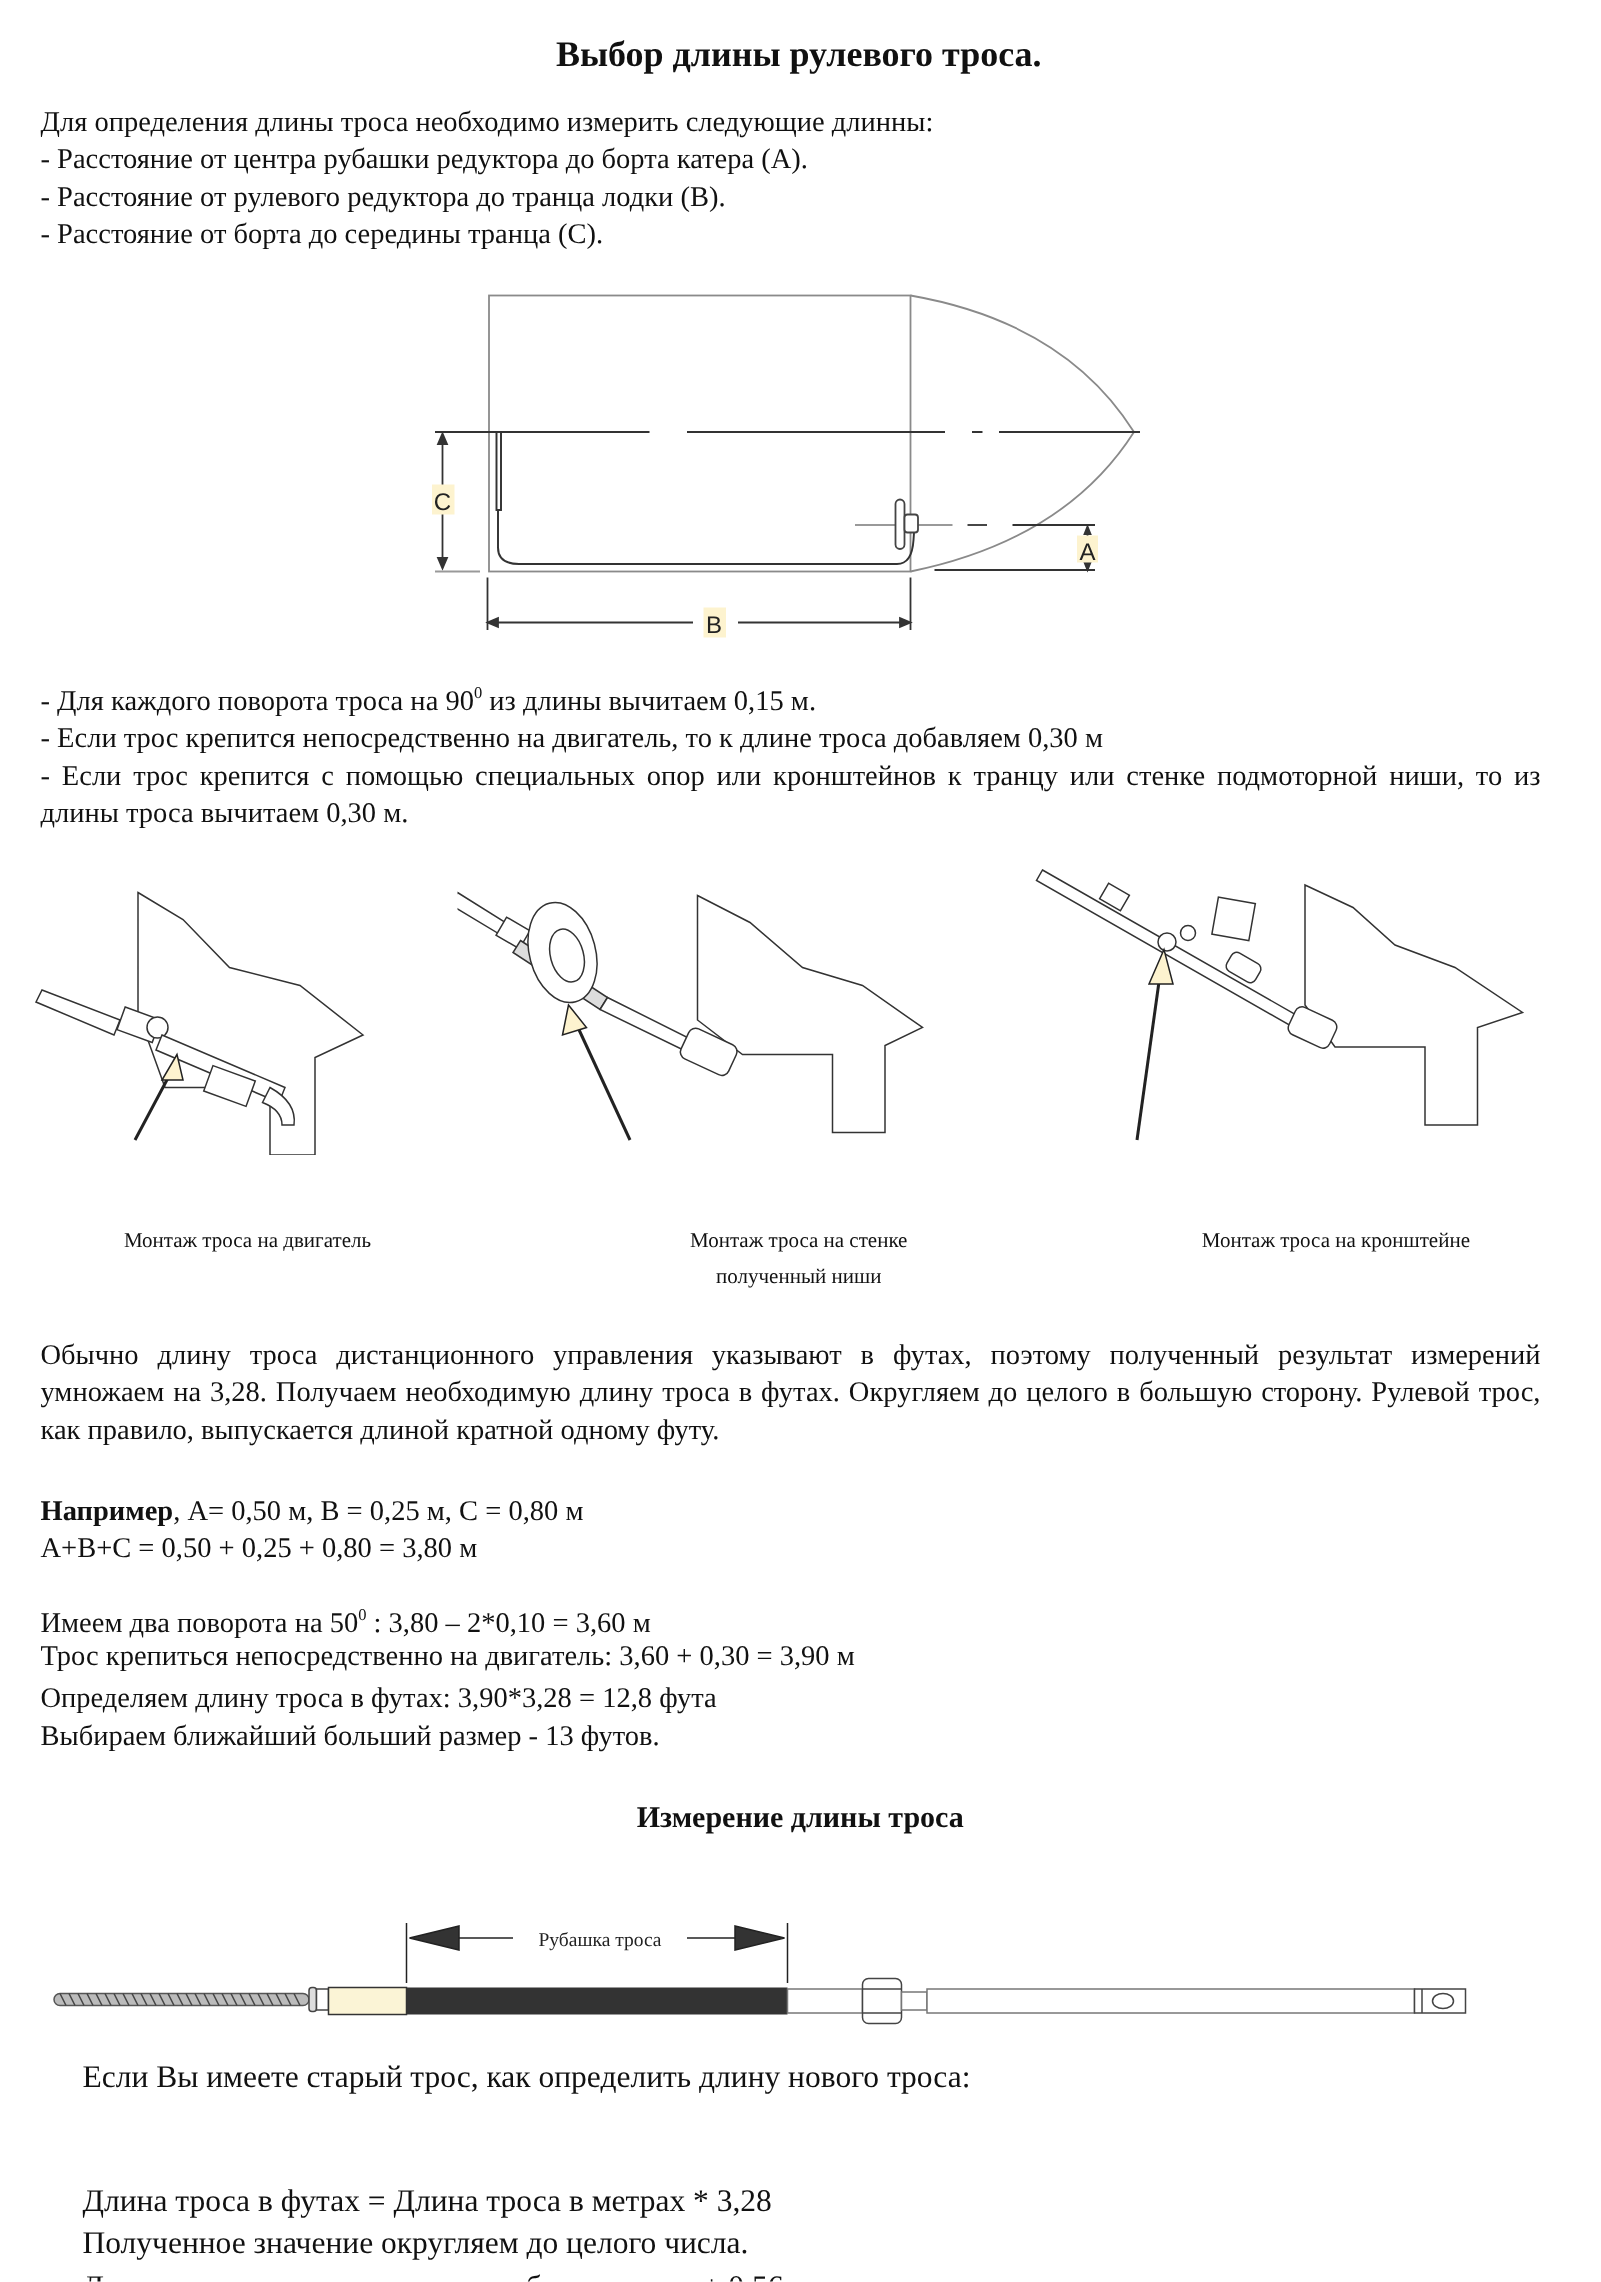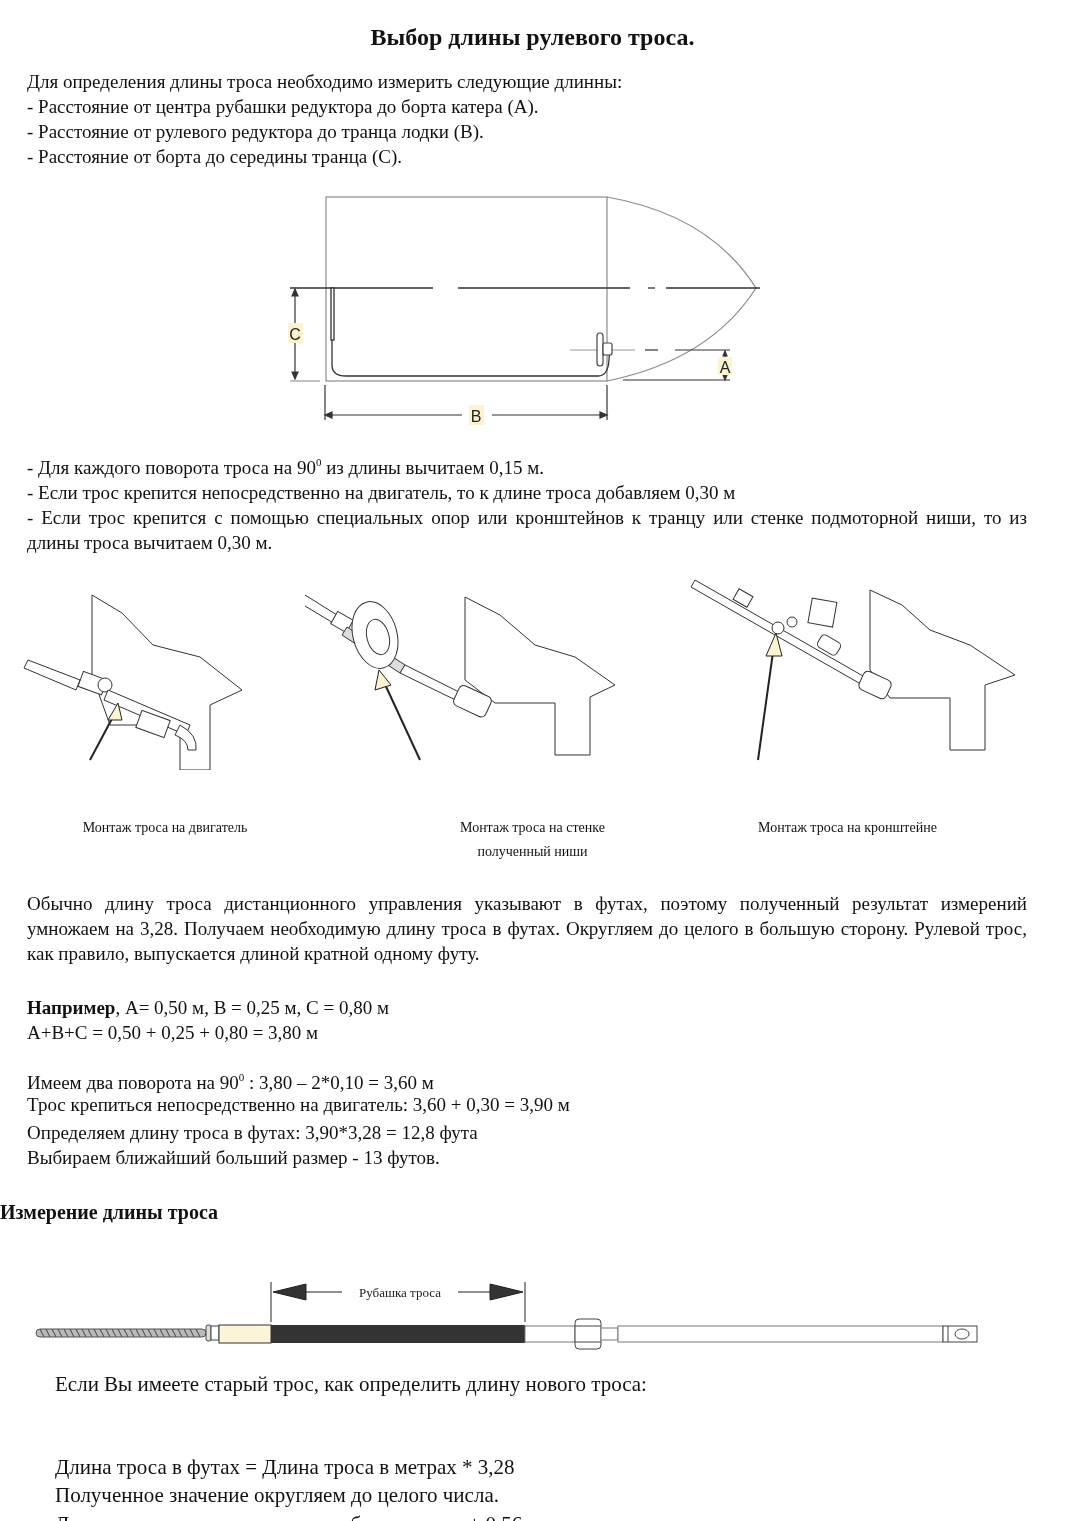--- a/index.html
+++ b/index.html
@@ -12,21 +12,21 @@
     left: 0; width: 1065px; top: 8px; text-align: center;
     font-size: 24px; font-weight: bold; margin-top: 16px;
   }
   .line { left: 27px; font-size: 19px; line-height: 25px; white-space: nowrap; }
   .para {
     left: 27px; width: 1000px; font-size: 19px; line-height: 25px;
     text-align: justify; text-align-last: left;
   }
   .caption { font-size: 14px; text-align: center; line-height: 24px; }
   .subtitle {
-    left: 0; width: 1067px; top: 1201px; text-align: left;
+    left: 0; width: 1067px; top: 1201px; text-align: center;
     font-size: 20px; font-weight: bold;
   }
   .big { left: 27px; font-size: 21px; line-height: 28px; white-space: nowrap; margin-left: 28px; }
   sup { font-size: 11px; vertical-align: 8px; line-height: 0; }
   svg text { font-family: "Liberation Sans", "DejaVu Sans", sans-serif; }
   .lbl-box { fill: #fdf3cf; }
 </style>
 </head>
 <body>
 
@@ -145,30 +145,30 @@
     <circle cx="88" cy="58" r="6"></circle>
     <circle cx="102" cy="52" r="5"></circle>
     <rect x="128" y="68" width="22" height="14" rx="4" transform="rotate(30 139 75)"></rect>
     <rect x="170" y="105" width="30" height="20" rx="5" transform="rotate(25 185 115)"></rect>
   </g>
   <g stroke="#222" stroke-width="2" fill="#fdf3cf">
     <line x1="68" y1="190" x2="84" y2="75"></line>
     <polygon points="86,63 76,86 92,86" stroke-width="1"></polygon>
   </g>
 </svg>
-<div class="abs caption" style="left:715px;width:265px;top:816px;text-align:center">Монтаж троса на кронштейне</div>
+<div class="abs caption" style="left:715px;width:265px;top:816px;text-align:right">Монтаж троса на кронштейне</div>
 
 <div class="abs para" style="top:891px">Обычно длину троса дистанционного управления указывают в футах, поэтому полученный результат измерений умножаем на 3,28. Получаем необходимую длину троса в футах. Округляем до целого в большую сторону. Рулевой трос, как правило, выпускается длиной кратной одному футу.</div>
 
 <div class="abs line" style="top:995px">
   <b>Например</b><span>, А= 0,50 м, В = 0,25 м, С = 0,80 м</span>
 </div>
 <div class="abs line" style="top:1020px">А+В+С = 0,50 + 0,25 + 0,80 = 3,80 м</div>
 <div class="abs line" style="top:1070px">
-  <span>Имеем два поворота на 90</span><sup>0</sup><span> : 3,80 – 2*0,10 = 3,60 м</span>
+  <span>Имеем два поворота на 50</span><sup>0</sup><span> : 3,80 – 2*0,10 = 3,60 м</span>
 </div>
 <div class="abs line" style="top:1092px">Трос крепиться непосредственно на двигатель: 3,60 + 0,30 = 3,90 м</div>
 <div class="abs line" style="top:1120px">Определяем длину троса в футах: 3,90*3,28 = 12,8 фута</div>
 <div class="abs line" style="top:1145px">Выбираем ближайший больший размер - 13 футов.</div>
 
 <div class="abs subtitle">Измерение длины троса</div>
 
 <svg class="abs" style="left:30px;top:1270px" width="960" height="90" viewBox="0 0 960 90">
 
   <g stroke="#222" stroke-width="1" fill="#333">

